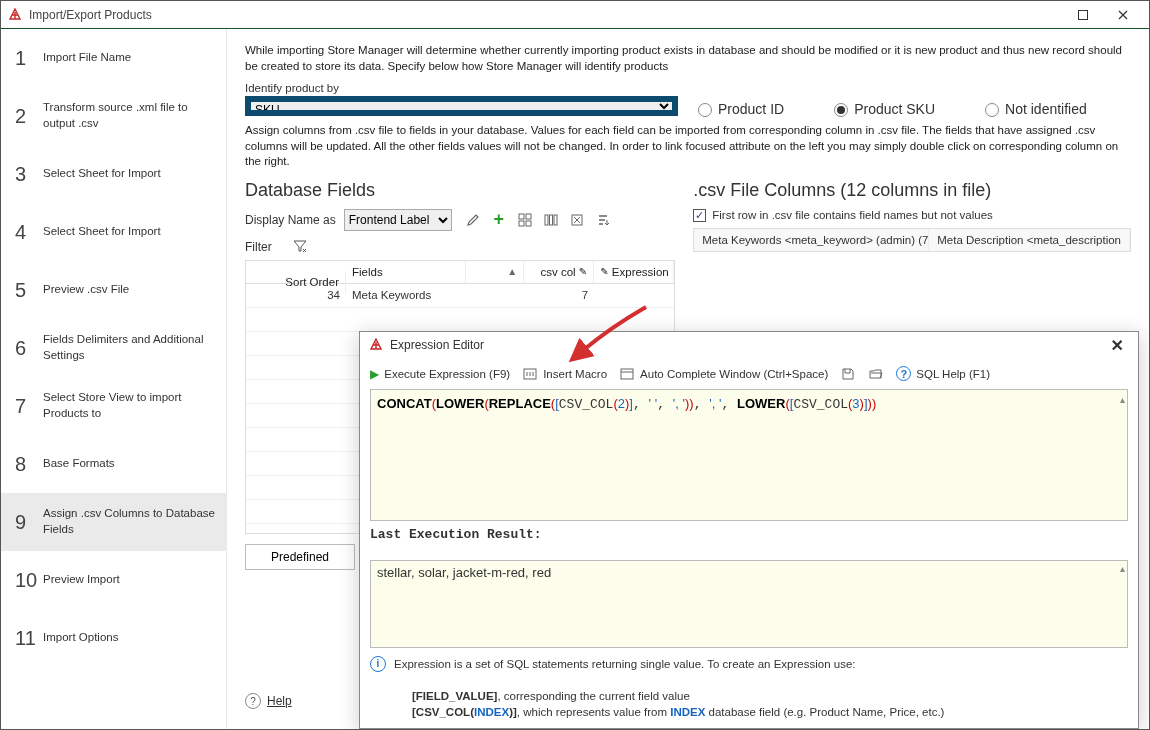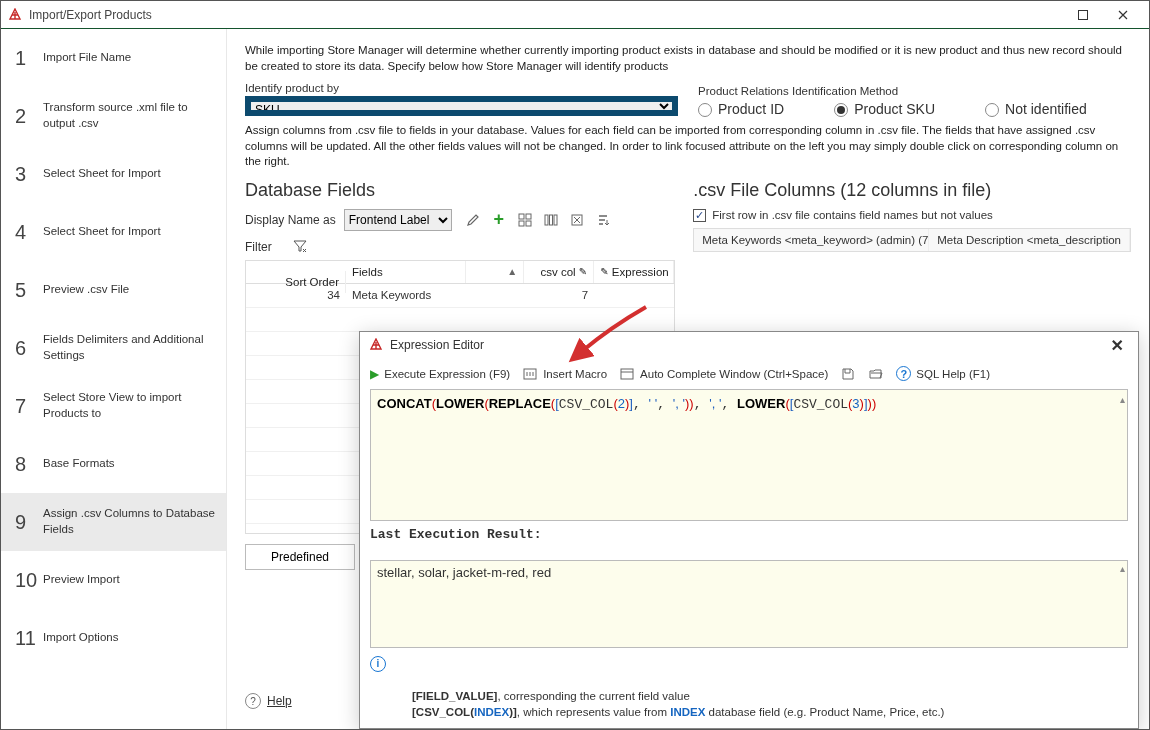--- a/index.html
+++ b/index.html
@@ -193,21 +193,20 @@
     <div class="intro">While importing Store Manager will determine whether currently importing product exists in database and should be modified or it is new product and thus new record should be created to store its data. Specify below how Store Manager will identify products</div>
 
     <div class="row-ident">
       <div class="col-ident">
         <div class="lbl">Identify product by</div>
         <select>
           <option>SKU</option>
         </select>
       </div>
       <div class="col-rel">
-        <div class="lbl">Product Relations Identification Method</div>
         <div class="radios">
           <span class="radio-item">
               <span class="radio-circle"></span>
               <span>Product ID</span>
             </span>
           <span class="radio-item">
               <span class="radio-circle checked"></span>
               <span>Product SKU</span>
             </span>
           <span class="radio-item">
@@ -388,19 +387,19 @@
 
   <div class="modal-body">
     <div class="code-area"><span class="scroll-up">▴</span><span class="kw">CONCAT</span><span class="paren">(</span><span class="kw">LOWER</span><span class="paren">(</span><span class="kw">REPLACE</span><span class="paren">(</span><span class="brkt">[</span>CSV_COL<span class="paren">(</span><span class="num">2</span><span class="paren">)</span><span class="brkt">]</span>, <span class="str">' '</span>, <span class="str">', '</span><span class="paren">)</span><span class="paren">)</span>, <span class="str">', '</span>, <span class="kw">LOWER</span><span class="paren">(</span><span class="brkt">[</span>CSV_COL<span class="paren">(</span><span class="num">3</span><span class="paren">)</span><span class="brkt">]</span><span class="paren">)</span><span class="paren">)</span></div>
 
     <div class="res-label">Last Execution Result:</div>
     <div class="res-area"><span class="scroll-up">▴</span><span>stellar, solar, jacket-m-red, red</span></div>
 
     <div class="info-row">
       <span class="iico">i</span>
       <div class="txt">
-        <br><br>
+        <span>Expression is a set of SQL statements returning single value. To create an Expression use:</span><br><br>
         <span style="padding-left:18px;"><span class="b">[FIELD_VALUE]</span><span>, corresponding the current field value</span></span><br>
         <span style="padding-left:18px;"><span class="b">[CSV_COL(</span><span class="idx">INDEX</span><span class="b">)]</span><span>, which represents value from </span><span class="idx">INDEX</span><span> database field (e.g. Product Name, Price, etc.)</span></span>
       </div>
     </div>
   </div>
 </div>
 
 </body></html>

